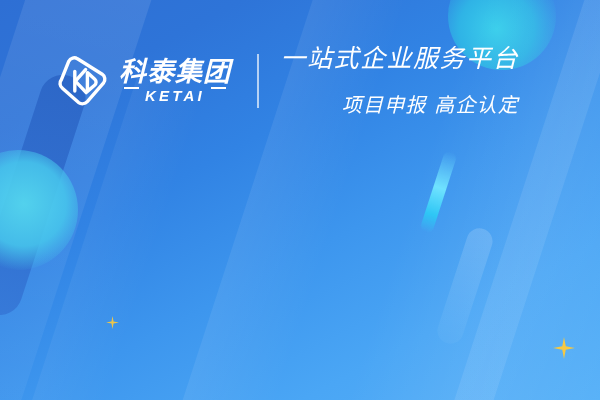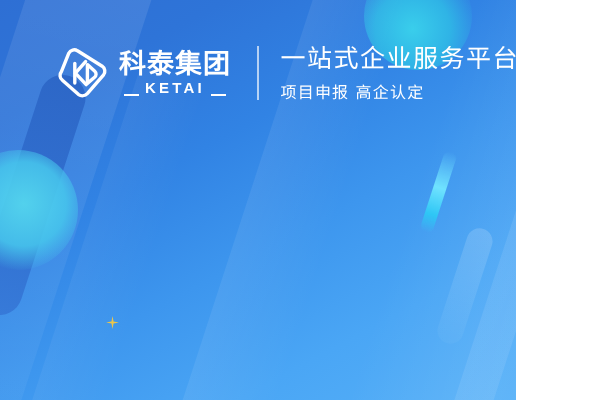--- a/index.html
+++ b/index.html
@@ -2,31 +2,32 @@
 <html lang="zh-CN"><head>
 <meta charset="utf-8">
 <style>
   html, body {
     margin: 0;
     padding: 0;
     background: #ffffff;
   }
   #banner {
     position: relative;
-    width: 516px;
+    width: 600px;
     height: 400px;
     overflow: hidden;
     font-family: "Liberation Sans", "DejaVu Sans", sans-serif;
     background: linear-gradient(152deg,
         #2e6fd4 0%,
         #2e74d8 18%,
         #3183e4 38%,
         #3d96ee 58%,
         #4aa6f5 78%,
         #55b0f8 100%);
+    font-style: italic;
   }
 
   
   .deco { position: absolute; pointer-events: none; }
 
   
   .band-left {
     left: -40px; top: -70px;
     width: 120px; height: 560px;
     background: linear-gradient(180deg, rgba(255,255,255,0.10), rgba(255,255,255,0.03));
@@ -122,21 +123,21 @@
   .logo-cn {
     font-family: "DejaVu Sans", "Liberation Sans", sans-serif;
     font-size: 27px;
     font-weight: bold;
     color: #ffffff;
     letter-spacing: 1px;
     line-height: 1.05;
     white-space: nowrap;
   }
   .logo-en-row {
-    display: flex; align-items: flex-end; gap: 6px;
+    display: flex; align-items: flex-start; gap: 6px;
     margin-top: 1px;
   }
   .logo-rule { width: 15px; height: 2.5px; background: #ffffff; }
   .logo-en {
     font-size: 15px;
     font-weight: bold;
     color: #ffffff;
     letter-spacing: 3.2px;
     white-space: nowrap;
   }
@@ -150,25 +151,26 @@
   .tagline-main {
     font-family: "DejaVu Sans", "Liberation Sans", sans-serif;
     font-size: 25px;
     color: #ffffff;
     letter-spacing: 1.5px;
     line-height: 1.18;
     white-space: nowrap;
   }
   .tagline-sub {
     font-family: "DejaVu Sans", "Liberation Sans", sans-serif;
-    font-size: 16px;
+    font-size: 20px;
     color: #ffffff;
     letter-spacing: 1.2px;
-    margin-top: 5px;
-    white-space: nowrap;
+    margin-top: 15px;
+    white-space: nowrap;
+    text-align: right;
   }
 
   
   .headline {
     position: absolute;
     left: 60px; top: 152px;
     width: 500px;
     font-family: "DejaVu Sans", "Liberation Sans", sans-serif;
     font-size: 31px;
     font-weight: bold;

